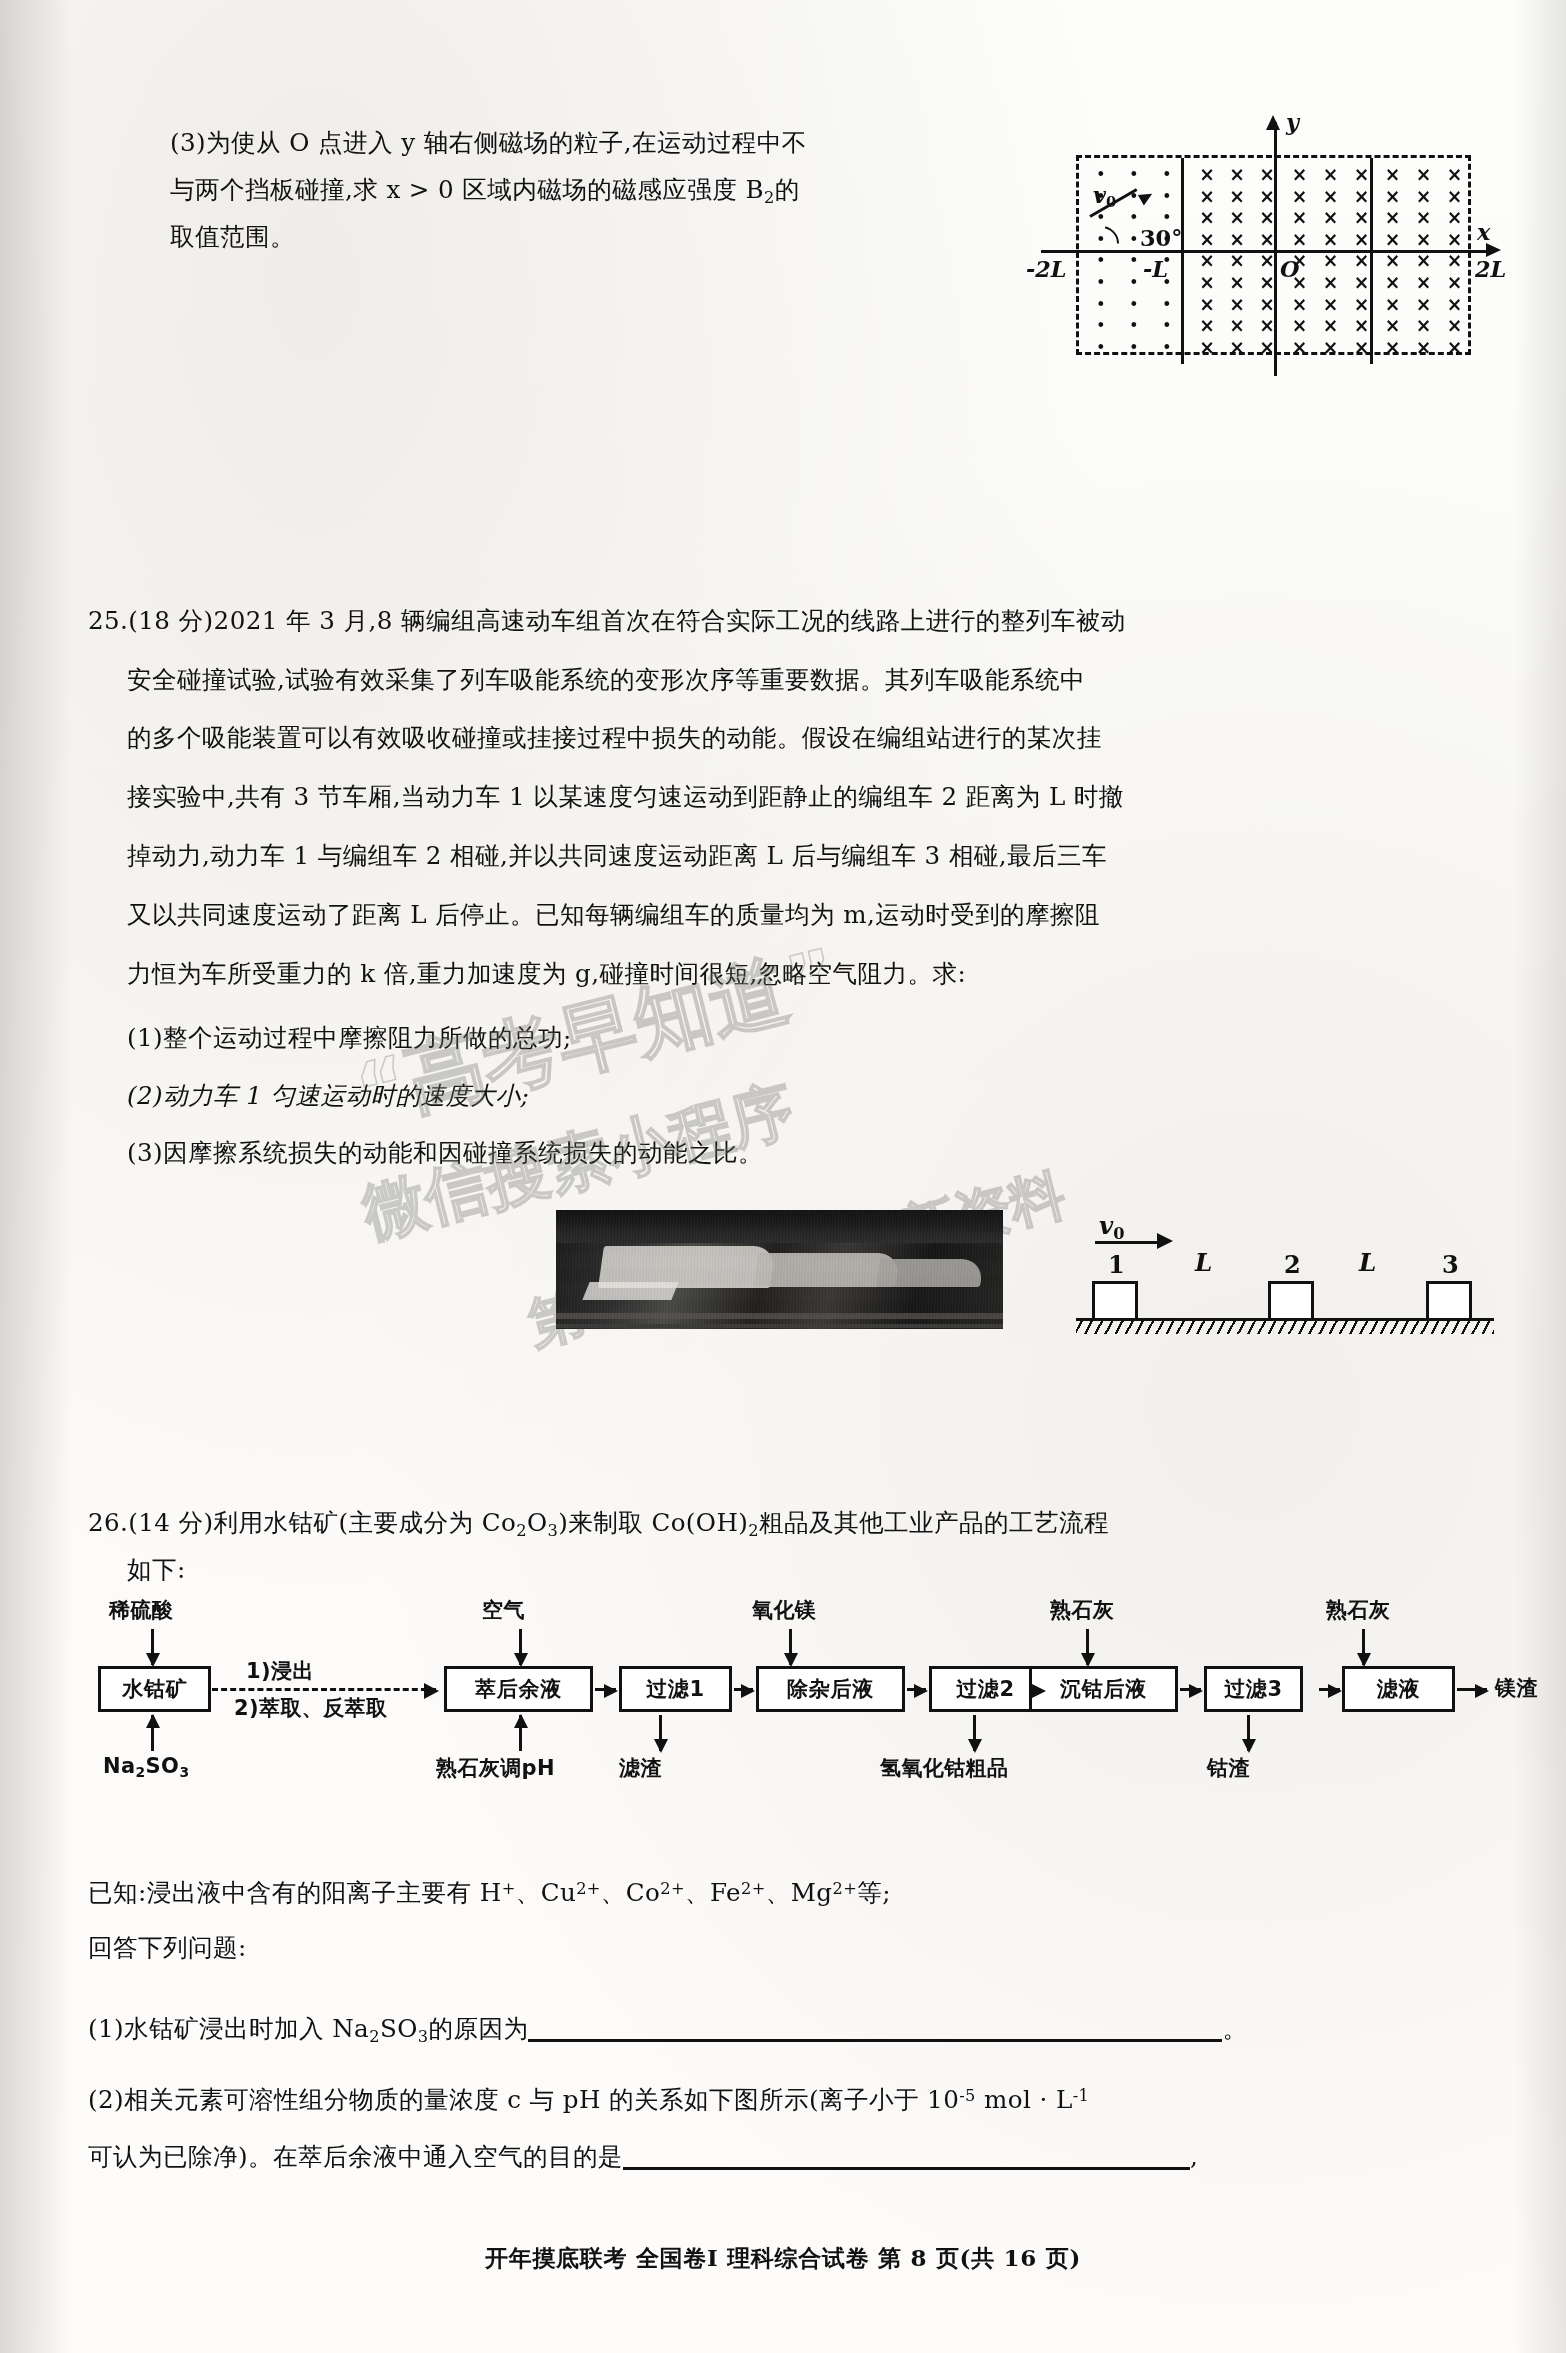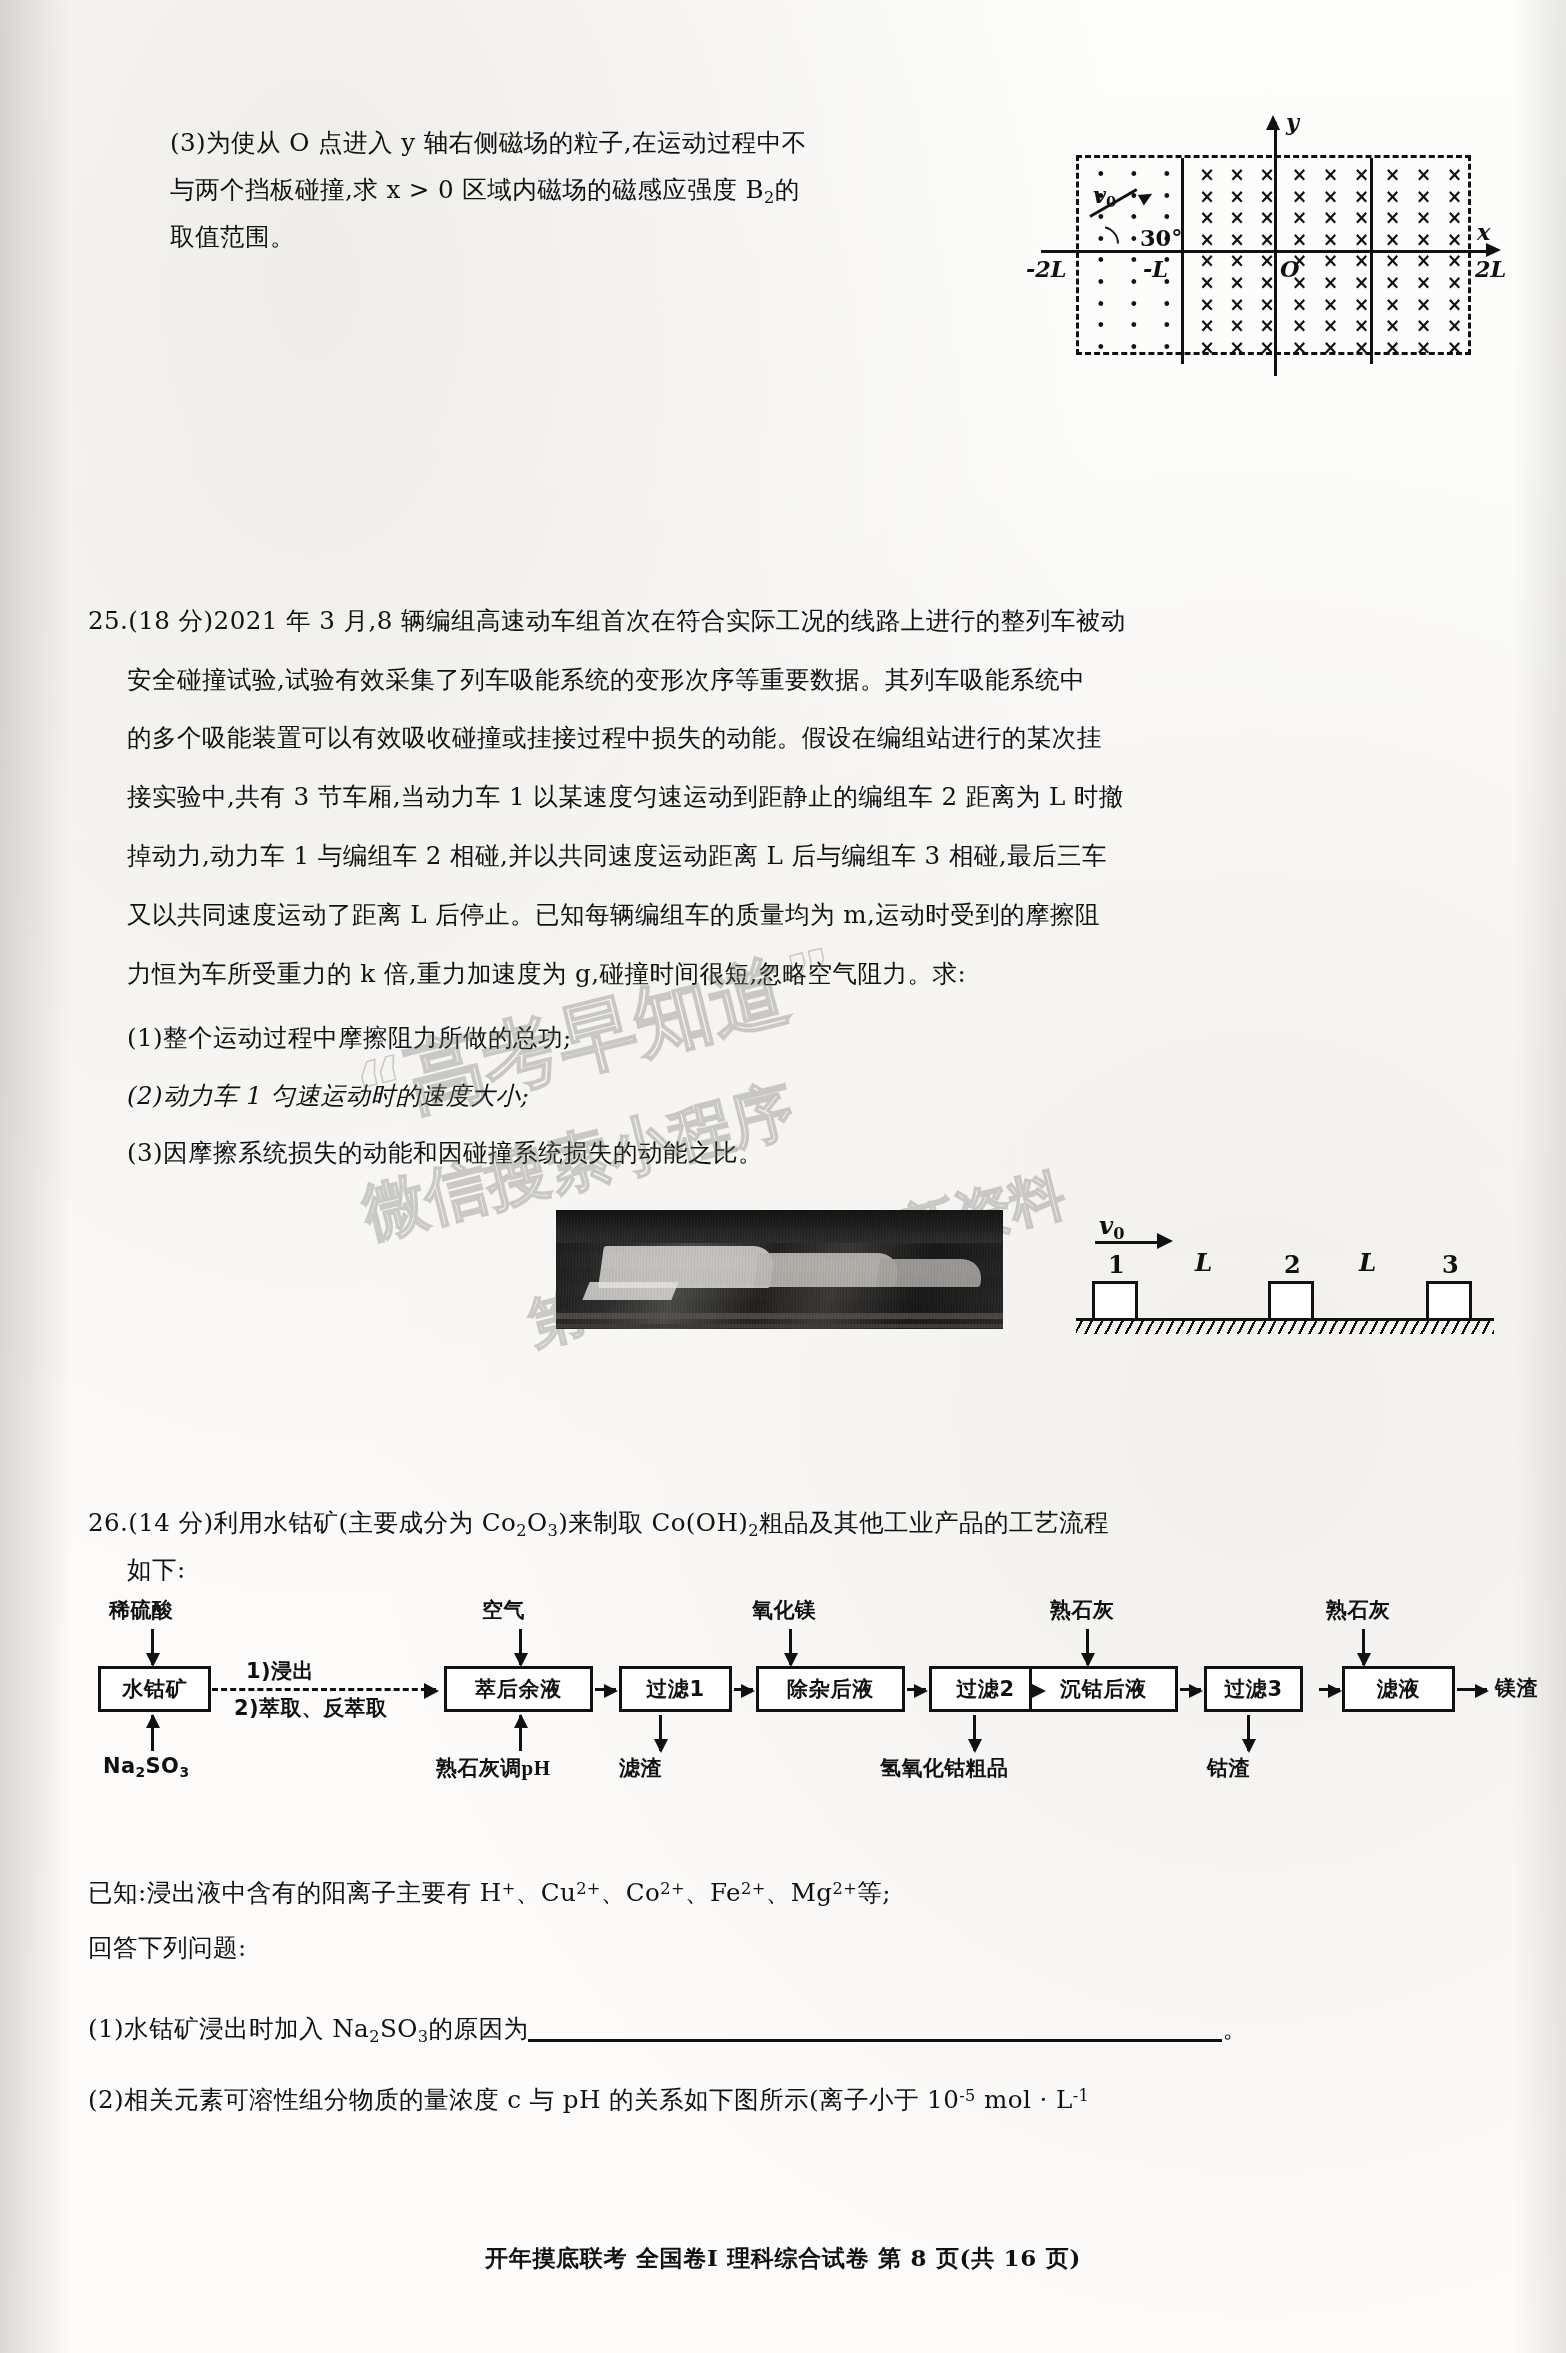--- a/index.html
+++ b/index.html
@@ -382,21 +382,21 @@
     <div class="harrow" style="left:956px;top:92px;width:0px;"></div>
     <div class="harrow" style="left:1092px;top:92px;width:21px;"></div>
     <div class="harrow" style="left:1231px;top:92px;width:21px;"></div>
     <div class="harrow" style="left:1369px;top:92px;width:30px;"></div>
     <div class="flab" style="left:1407px;top:78px;">镁渣</div>
 
     <div class="varrow-up" style="left:63px;top:119px;height:36px;"></div>
     <div class="varrow-up" style="left:431px;top:119px;height:36px;"></div>
 
     <div class="flab" style="left:15px;top:158px;"><span>Na</span><sub>2</sub><span>SO</span><sub>3</sub></div>
-    <div class="flab" style="left:348px;top:158px;font-family:Liberation Serif, serif;">熟石灰调pH</div>
+    <div class="flab" style="left:348px;top:158px;">熟石灰调pH</div>
 
     <div class="varrow" style="left:571px;top:119px;height:36px;"></div>
     <div class="varrow" style="left:885px;top:119px;height:36px;"></div>
     <div class="varrow" style="left:1159px;top:119px;height:36px;"></div>
 
     <div class="flab" style="left:531px;top:158px;">滤渣</div>
     <div class="flab" style="left:792px;top:158px;">氢氧化钴粗品</div>
     <div class="flab" style="left:1119px;top:158px;">钴渣</div>
   </div>
 
@@ -405,16 +405,19 @@
   </div>
   <div class="para" style="left:88px;top:1924px;">回答下列问题:</div>
 
   <div class="para" style="left:88px;top:2005px;">
     <span>(1)水钴矿浸出时加入 Na</span><sub>2</sub><span>SO</span><sub>3</sub><span>的原因为</span><span class="blank" style="width:694px;"></span><span>。</span>
   </div>
 
   <div class="para" style="left:88px;top:2072px;">
     <span>(2)相关元素可溶性组分物质的量浓度 c 与 pH 的关系如下图所示(离子小于 10</span><sup>-5</sup><span> mol · L</span><sup>-1</sup>
   </div>
+  <div class="para" style="left:88px;top:2133px;">
+    <span>可认为已除净)。在萃后余液中通入空气的目的是</span><span class="blank" style="width:567px;"></span><span>,</span>
+  </div>
 
   <div class="footer">开年摸底联考  全国卷Ⅰ  理科综合试卷  第 8 页(共 16 页)</div>
 </div>
 
 
 </body></html>

